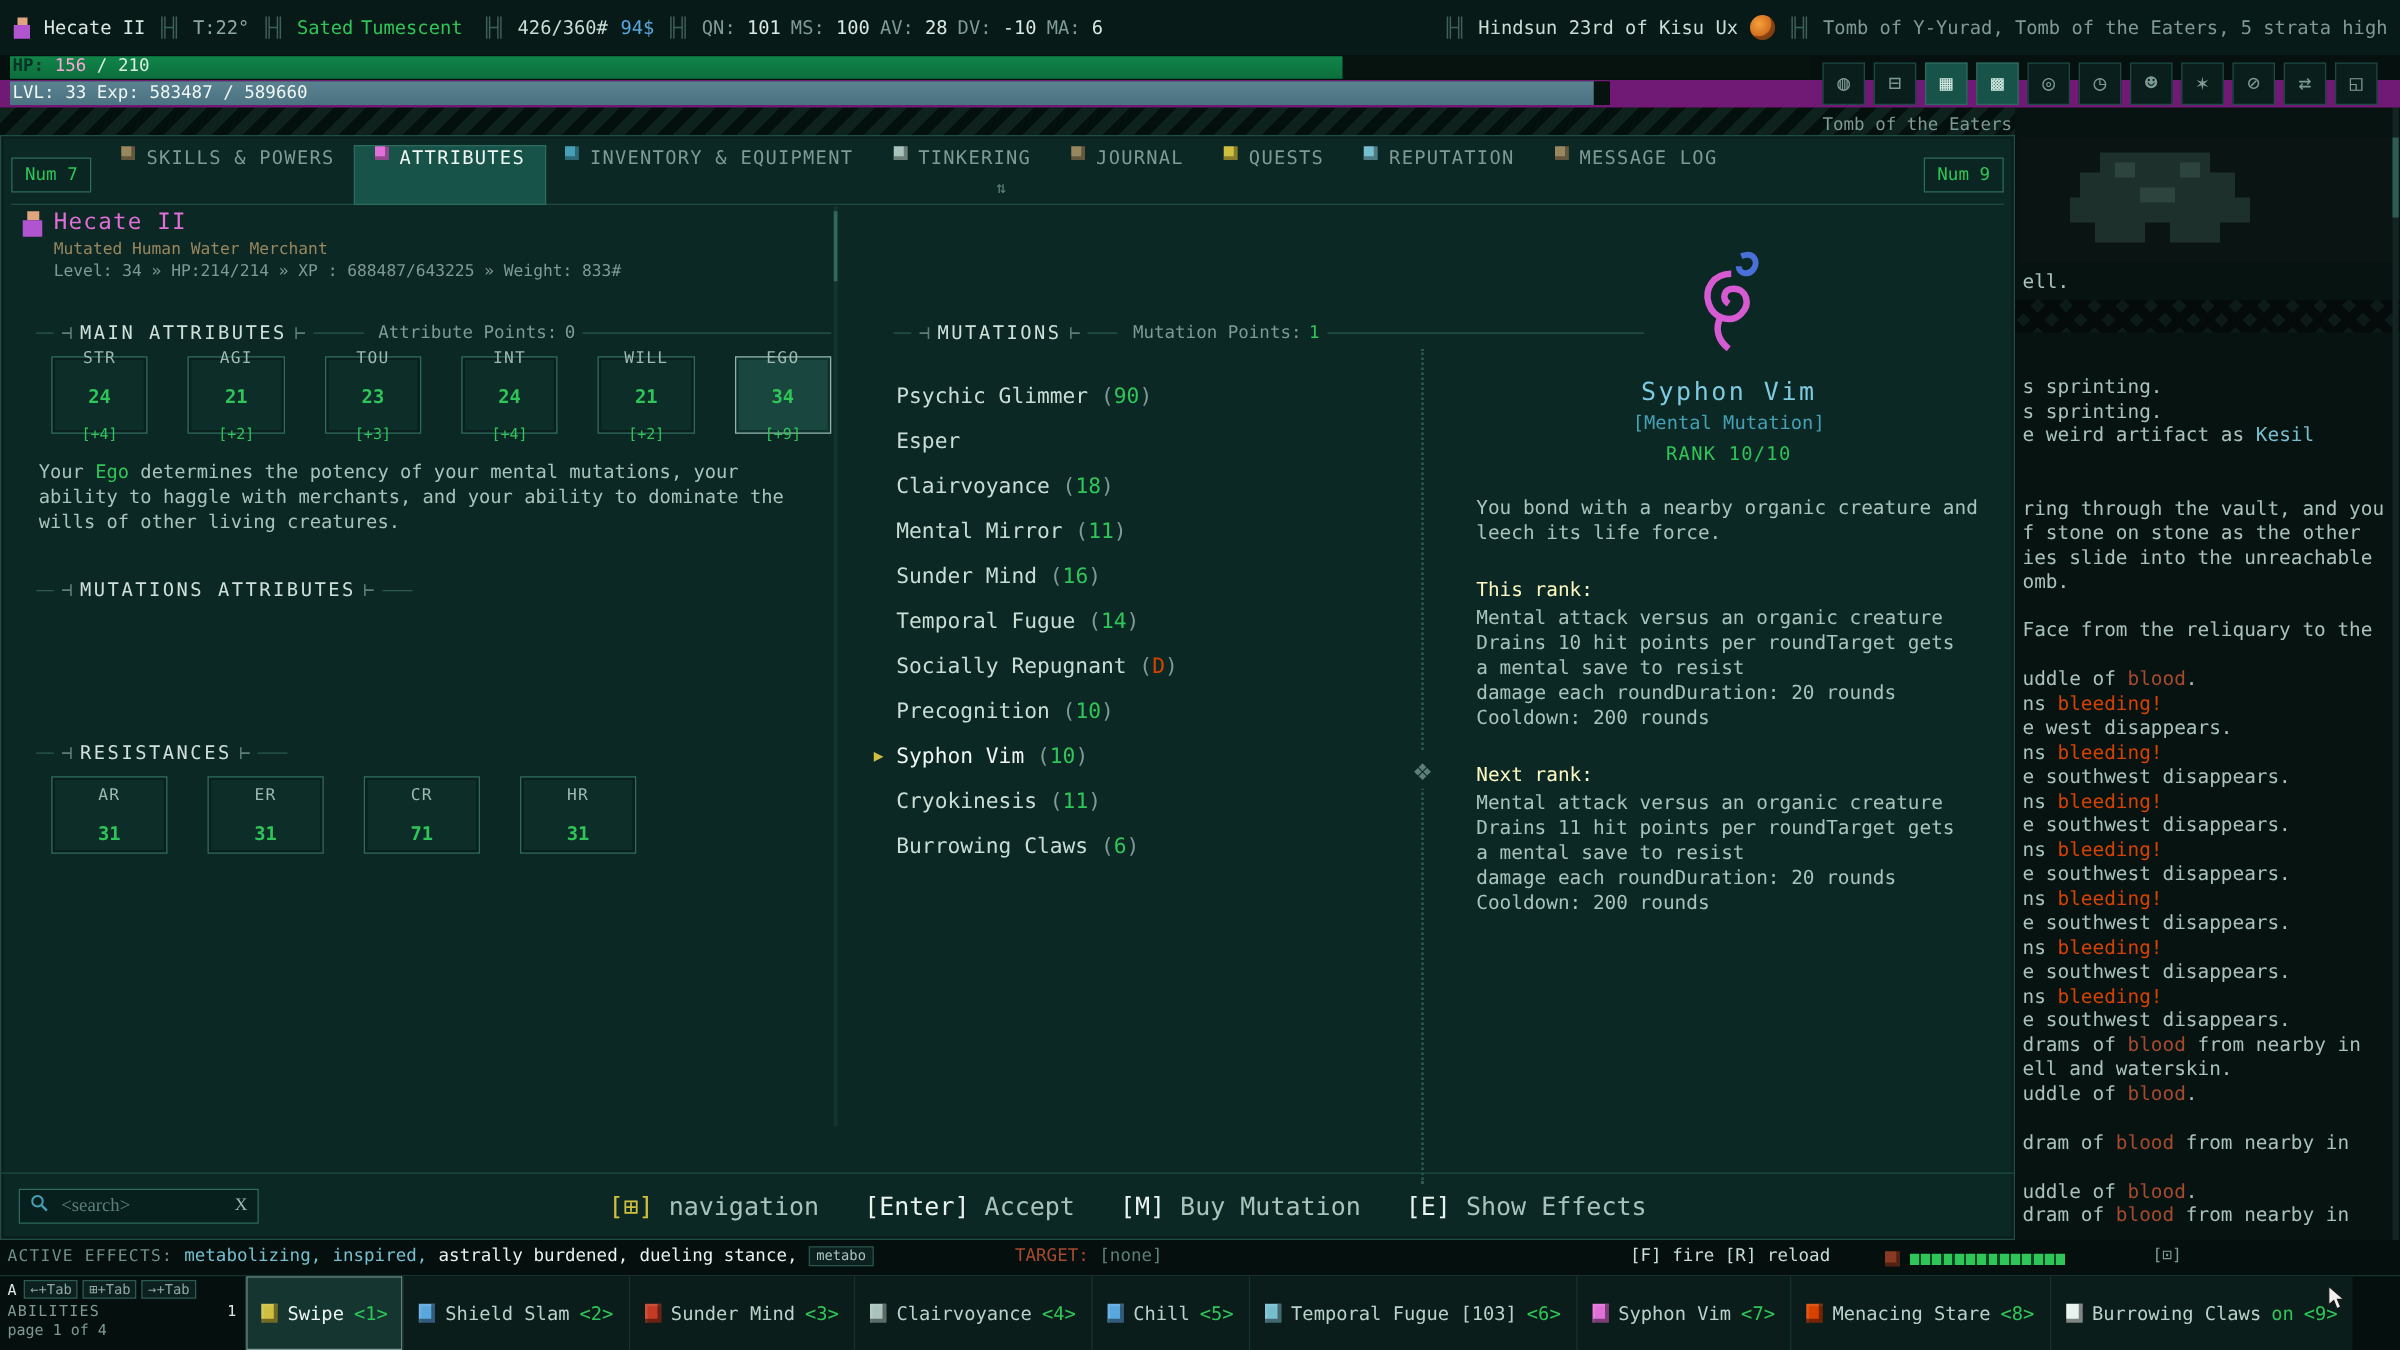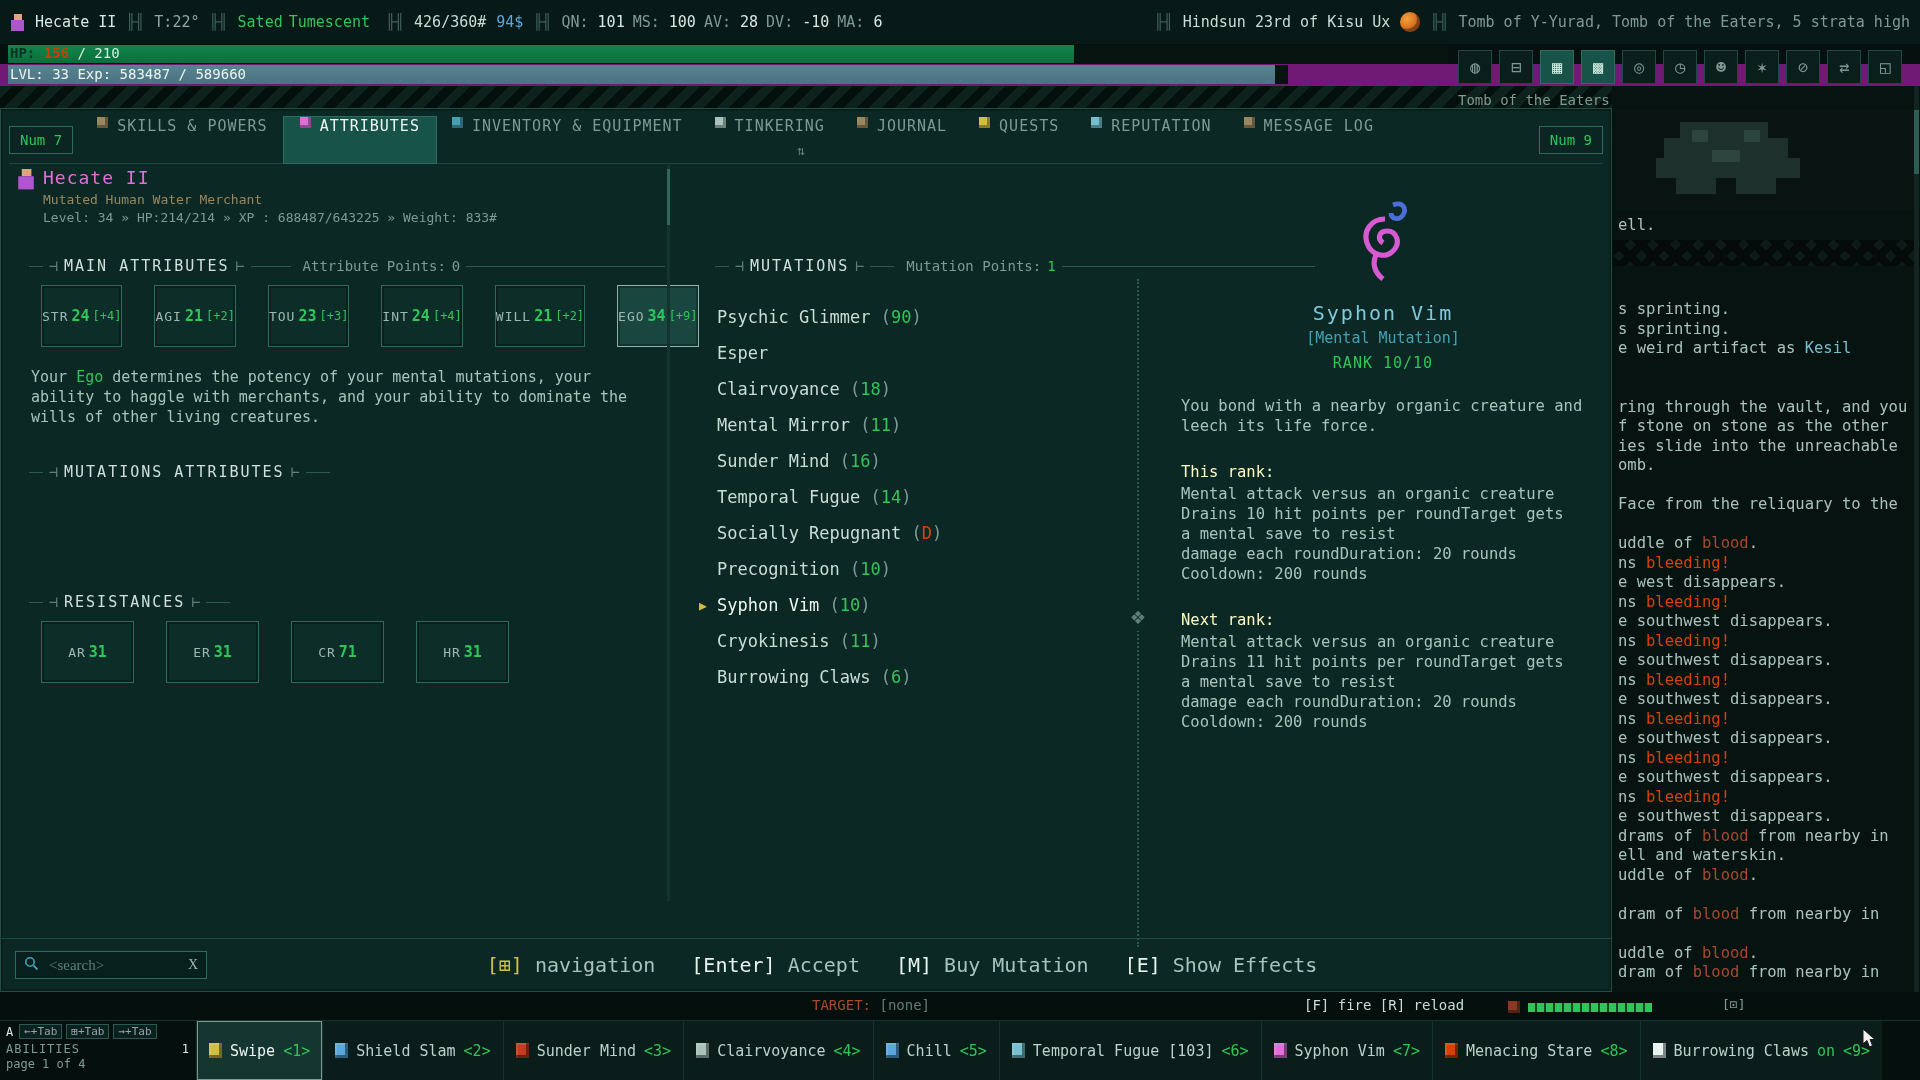--- a/index.html
+++ b/index.html
@@ -27,21 +27,21 @@
   .psprite{position:relative;width:15px;height:17px;flex:none;}
   .psprite::before{content:"";position:absolute;left:4px;top:0;width:8px;height:6px;background:#e0a57e;}
   .psprite::after{content:"";position:absolute;left:1px;top:6px;width:13px;height:11px;background:#b154cf;}
 
   
   .hp-row{position:absolute;top:44px;left:0;right:0;height:20px;background:#05100f;z-index:9;}
   .hp-track{position:absolute;left:8px;top:1px;height:18px;width:1440px;background:#07130f;}
   .hp-fill{position:absolute;left:0;top:0;height:18px;background:linear-gradient(#10854a,#0c6e3c);}
   .hp-text{position:absolute;left:10px;top:0;font-size:14px;line-height:19px;}
   .hp-label{color:#0a3325;font-weight:bold;}
-  .hp-val{color:#c2410c;font-weight:bold;}
+  .hp-val{color:#f9a8d4;font-weight:normal;}
   .hp-max{color:#d8ecdf;}
   .lvl-row{position:absolute;top:64px;left:0;right:0;height:22px;background:#701a75;z-index:9;}
   .lvl-track{position:absolute;left:8px;top:1px;height:19px;width:1280px;background:#07130f;}
   .lvl-fill{position:absolute;left:0;top:0;height:19px;background:linear-gradient(#5a8290,#4a7280);}
   .lvl-text{position:absolute;left:10px;top:0;font-size:14px;line-height:20px;color:#eef5f2;}
 
   .map-band{position:absolute;top:86px;left:0;right:0;height:22px;background:#04100e;
     background-image:repeating-linear-gradient(135deg,rgba(22,48,42,.55) 0 9px,transparent 9px 18px);z-index:1;}
 
   
@@ -89,22 +89,22 @@
   .stitle{color:#cfe0da;font-size:15px;letter-spacing:2px;}
   .rule{border-top:1px solid #2a5a52;height:0;}
   .w14{width:14px;}.w24{width:24px;}.w40{width:40px;}.flexr{flex:1;}
   .br{color:#5d7f78;font-size:15px;}
   .pts-label{color:#7f9a94;font-size:14px;margin-left:6px;}
   .pts-val{color:#7f9a94;font-size:14px;}
   .pts-val.green{color:#2fc558;}
   .mt30{margin-top:30px;}.mt36{margin-top:36px;}.mt112{margin-top:112px;}
   .boxrow{display:flex;gap:32px;margin:10px 0 0 12px;}
   .abox{width:93px;height:62px;border:1px solid #2e6b5f;background:#0d2d29;
-    box-shadow:inset 0 0 0 2px #0a201d;display:flex;flex-direction:row;align-items:center;
-    justify-content:center;gap:3px;box-sizing:border-box;}
+    box-shadow:inset 0 0 0 2px #0a201d;display:flex;flex-direction:column;align-items:center;
+    justify-content:center;gap:14px;box-sizing:border-box;}
   .abox .al{font-size:13px;color:#9fb8b1;letter-spacing:1px;}
   .abox .av{font-size:15px;color:#2fc558;font-weight:bold;}
   .abox .av.neg{color:#d7622a;}
   .abox .am{font-size:12px;color:#2fc558;}
   .abox.sel{background:#19473f;border-color:#8fb3a8;box-shadow:inset 0 0 0 2px #10332d;}
   .ego{width:612px;margin:20px 0 0 2px;font-size:15px;line-height:20px;color:#a9c3bc;}
   .ego .hl{color:#2fc558;}
 
   .pdiv{position:absolute;left:666px;top:56px;bottom:90px;width:3px;background:#143430;}
   .pdiv-thumb{position:absolute;left:666px;top:60px;width:3px;height:56px;background:#33655c;}
@@ -586,20 +586,30 @@
           <span class="hint"><span class="hkey" style="color: rgb(207, 192, 65);">[⊞]</span> <span class="hlabel">navigation</span></span>
           <span class="hint"><span class="hkey">[Enter]</span> <span class="hlabel">Accept</span></span>
           <span class="hint"><span class="hkey">[M]</span> <span class="hlabel">Buy Mutation</span></span>
           <span class="hint"><span class="hkey">[E]</span> <span class="hlabel">Show Effects</span></span>
         </div>
     </div>
   </main>
 
   <div class="bottom">
     <div class="status-row">
+      <div class="effects">
+        <span class="fx-label">ACTIVE EFFECTS:</span>
+        <span id="effects" style="display:flex;gap:9px;">
+            <span class="fx" style="color: rgb(119, 191, 207);">metabolizing,</span>
+            <span class="fx" style="color: rgb(119, 191, 207);">inspired,</span>
+            <span class="fx" style="color: rgb(232, 242, 238);">astrally burdened,</span>
+            <span class="fx" style="color: rgb(232, 242, 238);">dueling stance,</span>
+            <span class="fx chip" style="color: rgb(169, 195, 188);">metabo</span>
+          </span>
+      </div>
       <div class="target">
         <span class="t-label">TARGET:</span>
         <span class="t-val">[none]</span>
       </div>
       <div class="firereload">[F] fire [R] reload</div>
       <div class="bug"></div>
       <div class="greenbar"></div>
       <div class="misc-chip">[⊡]</div>
     </div>
 

